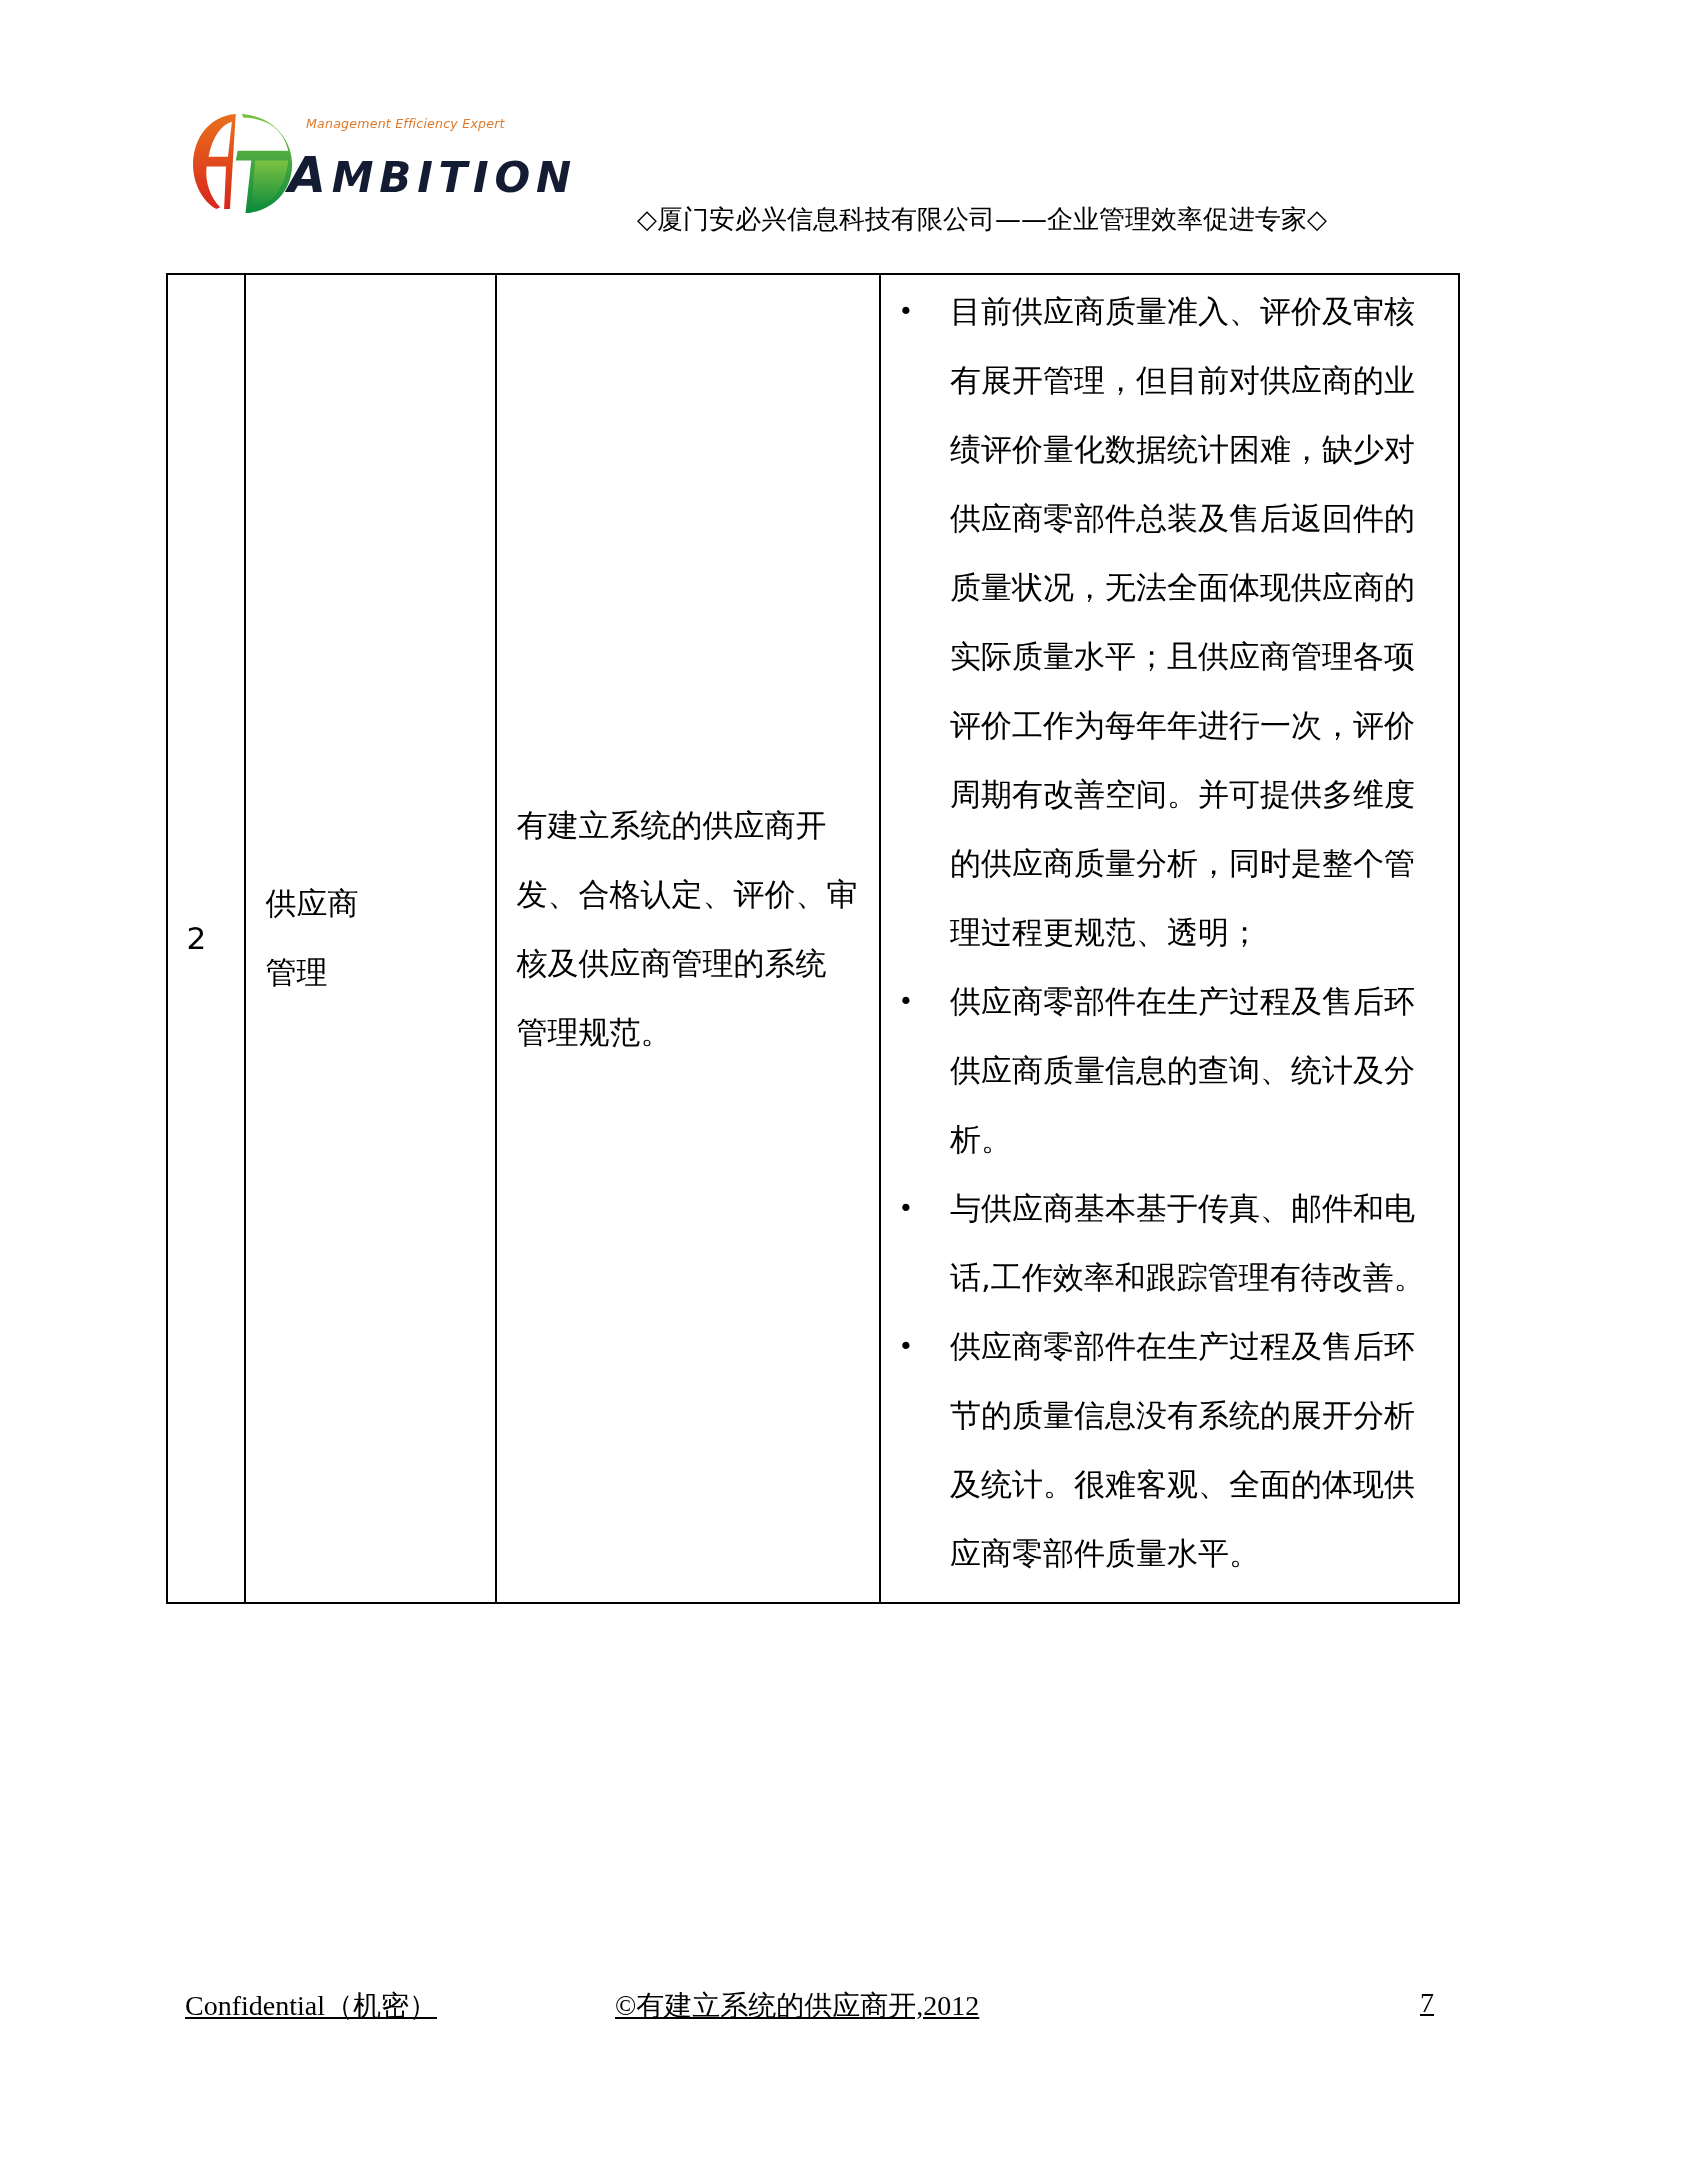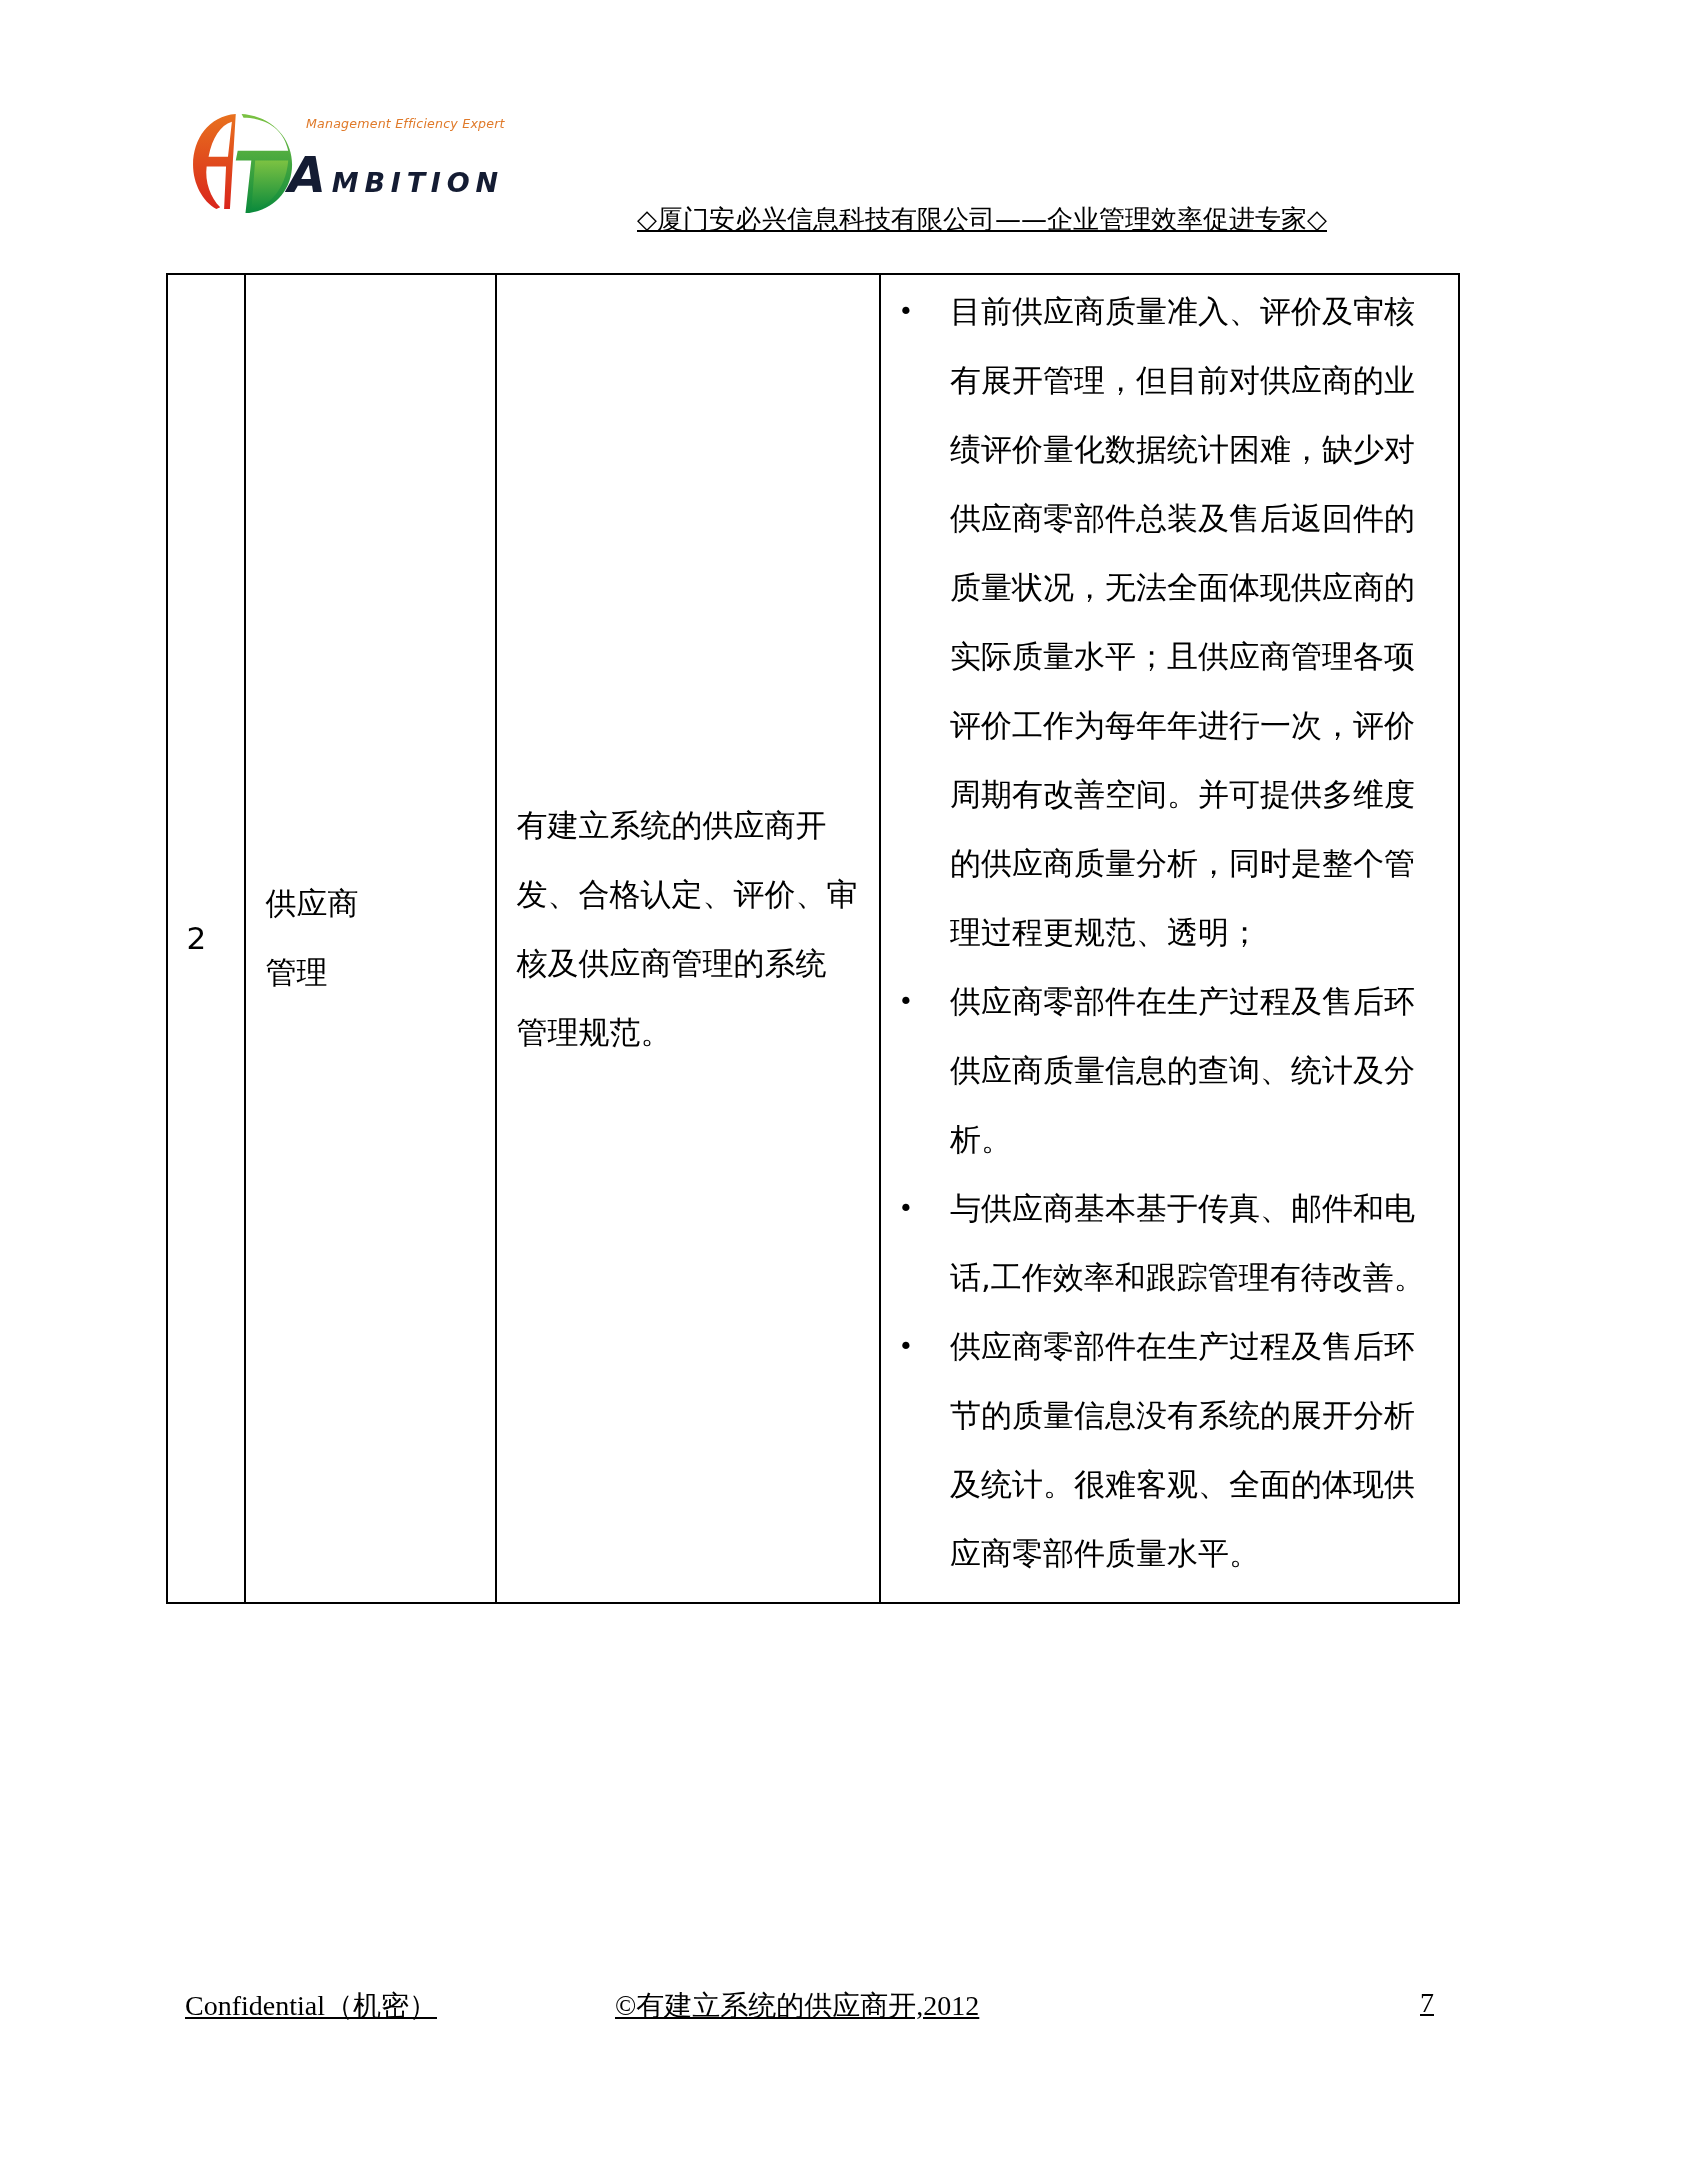--- a/index.html
+++ b/index.html
@@ -6,25 +6,25 @@
   body { width: 1683px; height: 2178px; position: relative; overflow: hidden;
          font-family: "DejaVu Sans", "Liberation Sans", sans-serif; color: #000; }
 
   
   .logo { position: absolute; left: 191px; top: 112px; width: 388px; height: 101px; }
   .logo-tagline { position: absolute; left: 115px; top: 3.9px; font-family: "DejaVu Sans", sans-serif;
                   font-style: italic; font-size: 12.6px; color: #e07a2a; letter-spacing: 0.2px; white-space: nowrap; }
   .logo-word { position: absolute; left: 97px; top: 39px; font-family: "DejaVu Sans", sans-serif;
                font-weight: bold; font-style: italic; font-size: 49px; color: #141c33; letter-spacing: 5.8px;
                white-space: nowrap; line-height: 1; }
-  .logo-word .small { font-size: 27px; margin-top: 32px; }
+  .logo-word .small { font-size: 42px; margin-top: 32px; }
   .logo svg { position: absolute; left: 0; top: 0; }
 
   .header-slogan { position: absolute; left: 637px; top: 202px; font-size: 26px; white-space: nowrap;
-                   font-family: "DejaVu Sans", sans-serif; letter-spacing: 0px; text-decoration: underline; }
+                   font-family: "DejaVu Sans", sans-serif; letter-spacing: 0px; }
 
   
   .doc-table { position: absolute; left: 166px; top: 273px; border-collapse: collapse;
                table-layout: fixed; width: 1293px; }
   .doc-table td { border: 2.9px solid #000; vertical-align: top; padding: 0; font-size: 31px; line-height: 69px; }
   .col-a { width: 78px; } .col-b { width: 251px; } .col-c { width: 384px; } .col-d { width: 579px; }
   .row1 td { height: 201px; }
   .row2 td { height: 1325px; }
   .cell-text { padding-left: 19.4px; padding-right: 13.6px; }
   .row1 .cell-text { padding-top: 0px; line-height: 68px; }

